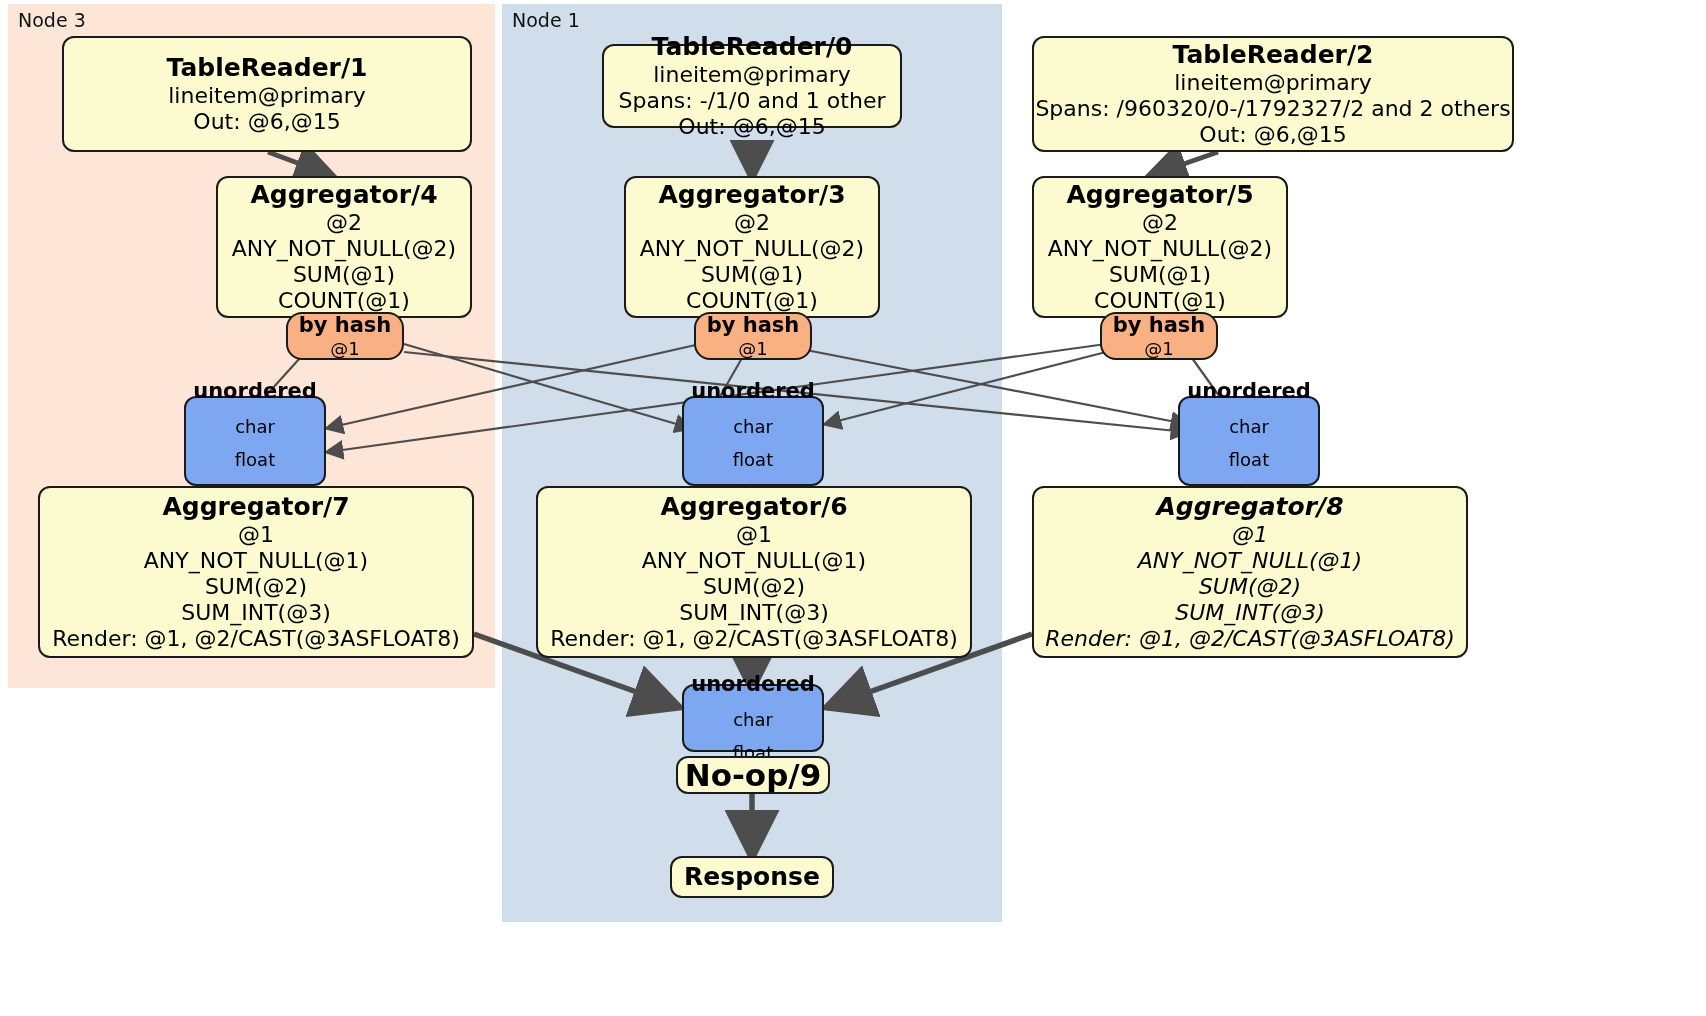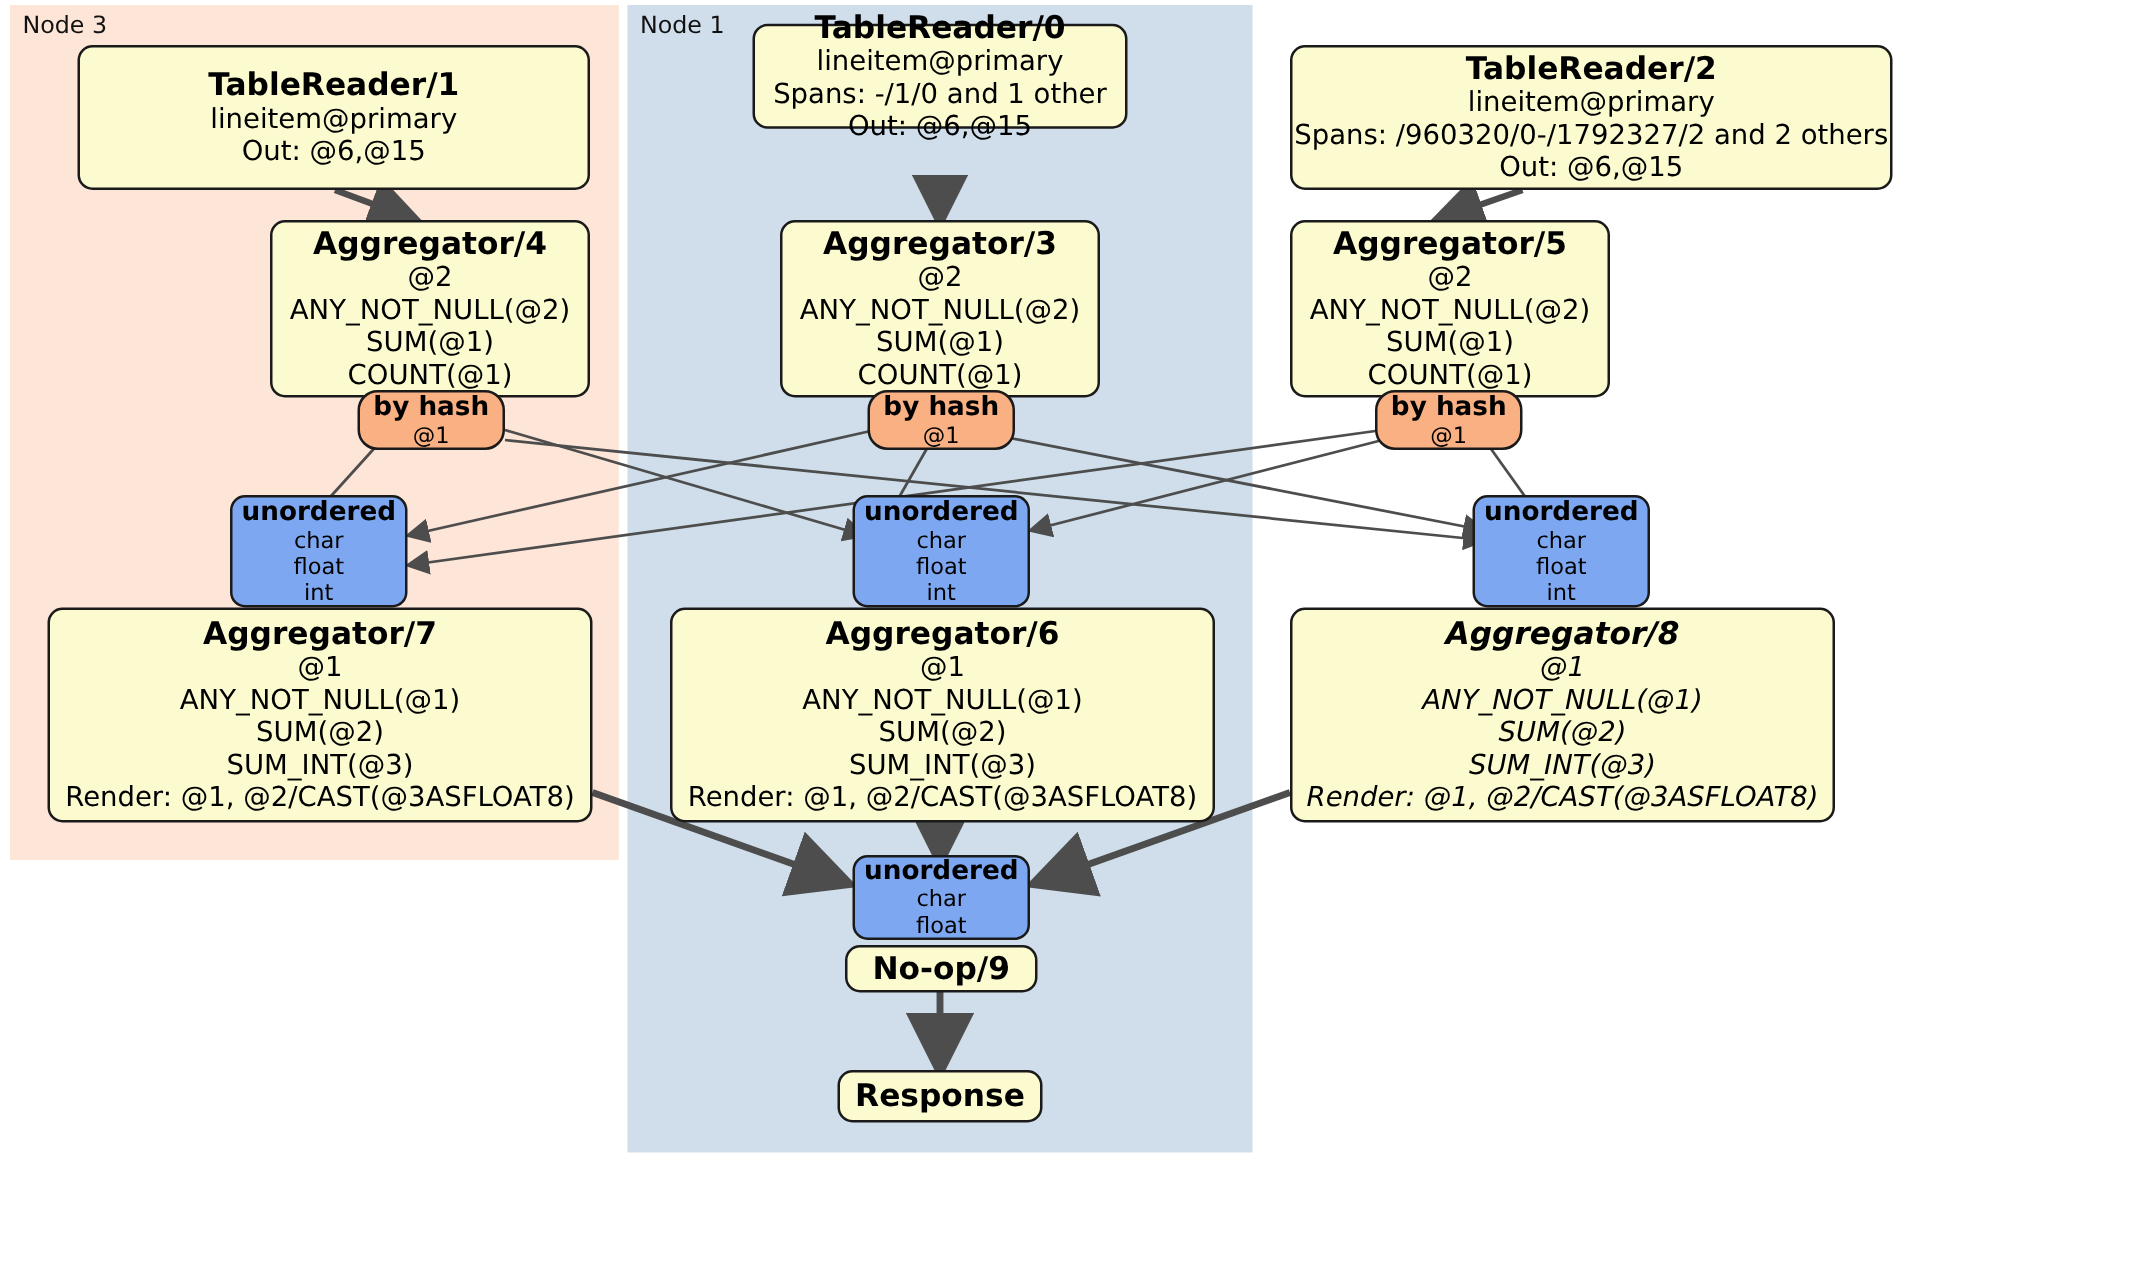--- a/index.html
+++ b/index.html
@@ -77,25 +77,26 @@
   .router-hash {     
     background: #f9b083;
     border-radius: 16px;
   }
   .router-hash .title { font-size: 21px; }
   .router-hash .line  { font-size: 18px; }
 
   .router-sync {     
     background: #7da7f0;
     border-radius: 12px;
+    gap: 12px;
   }
   .router-sync .title { font-size: 21px; }
   .router-sync .line  { font-size: 18px; }
 
-  .noop .title { font-size: 25px; }
+  .noop .title { font-size: 31px; }
   .response .title { font-size: 25px; }
 </style>
 </head>
 <body>
 
 <div id="canvas">
 
   <div class="cluster" style="left:8px; top:4px; width:487px; height:684px; background:#fde5d8;">
     <div class="cluster-label">Node 3</div>
   </div>
@@ -166,21 +167,21 @@
 
   <div class="box proc" style="left:38px; top:486px; width:436px; height:172px;">
     <div class="title">Aggregator/7</div>
     <div class="line">@1</div>
     <div class="line">ANY_NOT_NULL(@1)</div>
     <div class="line">SUM(@2)</div>
     <div class="line">SUM_INT(@3)</div>
     <div class="line">Render: @1, @2/CAST(@3ASFLOAT8)</div>
   </div>
 
-  <div class="box proc" style="left:602px; top:19px; width:300px; height:84px;">
+  <div class="box proc" style="left:602px; top:44px; width:300px; height:84px;">
     <div class="title">TableReader/0</div>
     <div class="line">lineitem@primary</div>
     <div class="line">Spans: -/1/0 and 1 other</div>
     <div class="line">Out: @6,@15</div>
   </div>
 
   <div class="box proc" style="left:624px; top:176px; width:256px; height:142px;">
     <div class="title">Aggregator/3</div>
     <div class="line">@2</div>
     <div class="line">ANY_NOT_NULL(@2)</div>

